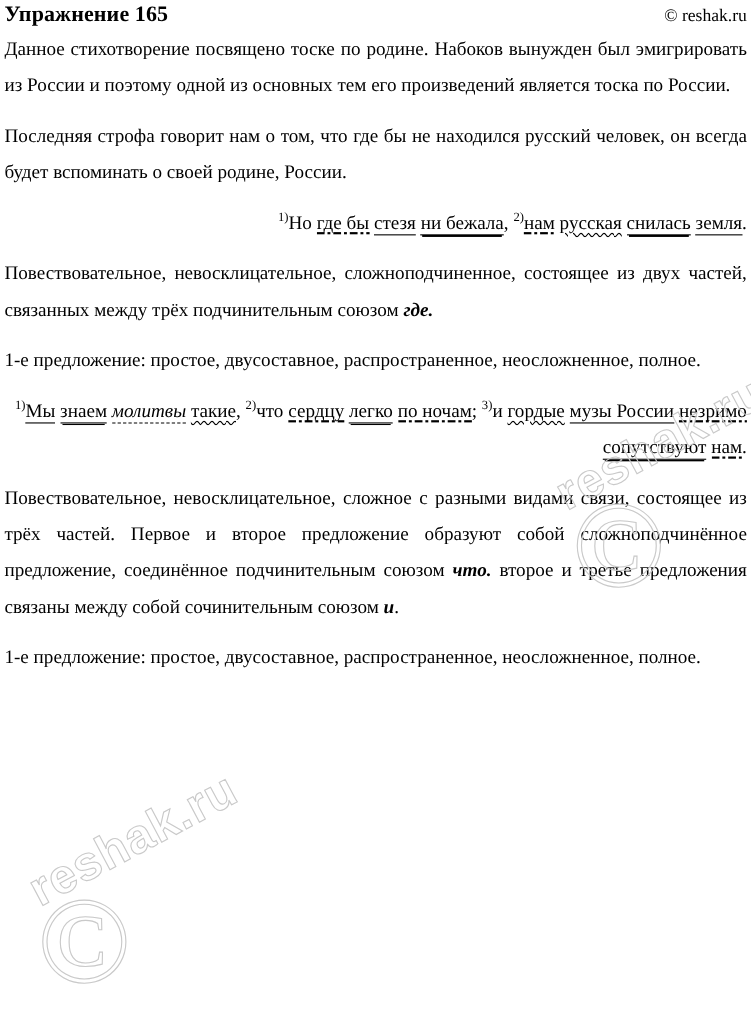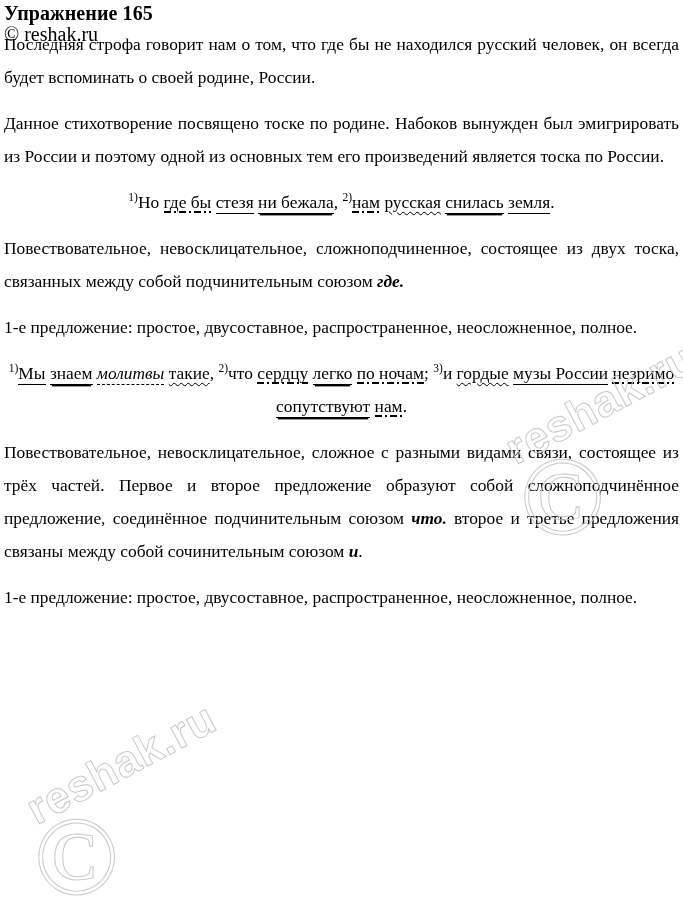--- a/index.html
+++ b/index.html
@@ -23,43 +23,42 @@
     box-sizing: border-box;
     padding: 2px 4px 0 4px;
   }
 
   
   .header {
     display: flex;
     align-items: baseline;
     justify-content: space-between;
     height: 26px;
-    flex-direction: column;
   }
   .title {
     font-size: 20px;
     font-weight: bold;
     letter-spacing: 0.1px;
     line-height: 22px;
   }
   .copyright {
-    font-size: 20px;
+    font-size: 16px;
     line-height: 20px;
     white-space: nowrap;
   }
 
   
   .para {
     font-size: 17.4px;
     line-height: 33px;
     text-align: justify;
     text-justify: inter-word;
     margin: 0 0 13px 0;
   }
-  .para.nojust { text-align: center; }
+  .para.nojust { text-align: right; }
   .para:last-child { margin-bottom: 0; }
 
   b { font-weight: bold; font-style: italic; }
 
   sup.mark {
     font-size: 11.5px;
     vertical-align: super;
     line-height: 0;
     letter-spacing: 0;
   }
@@ -133,27 +132,27 @@
   <div class="wm wm-text wm1">reshak.ru</div>
   <div class="wm wm-c wm1c">©</div>
   <div class="wm wm-text wm2">reshak.ru</div>
   <div class="wm wm-c wm2c">©</div>
 
   <div class="header">
     <div class="title">Упражнение 165</div>
     <div class="copyright">© reshak.ru</div>
   </div>
 
+  <p class="para">Данное стихотворение посвящено тоске по родине. Набоков вынужден был эмигрировать из России и поэтому одной из основных тем его произведений является тоска по России.</p>
+
   <p class="para">Последняя строфа говорит нам о том, что где бы не находился русский человек, он всегда будет вспоминать о своей родине, России.</p>
-
-  <p class="para">Данное стихотворение посвящено тоске по родине. Набоков вынужден был эмигрировать из России и поэтому одной из основных тем его произведений является тоска по России.</p>
 
   <p class="para nojust"><sup class="mark">1)</sup><span>Но </span><span class="u-adv">где бы</span><span> </span><span class="u-subj">стезя</span><span> </span><span class="u-pred">ни бежала</span><span>, </span><sup class="mark">2)</sup><span class="u-adv">нам</span><span> </span><span class="u-attr">русская</span><span> </span><span class="u-pred">снилась</span><span> </span><span class="u-subj">земля</span><span>.</span></p>
 
-  <p class="para"><span>Повествовательное, невосклицательное, сложноподчиненное, состоящее из двух тоска, связанных между собой подчинительным союзом </span><b>где.</b></p>
+  <p class="para"><span>Повествовательное, невосклицательное, сложноподчиненное, состоящее из двух частей, связанных между трёх подчинительным союзом </span><b>где.</b></p>
 
   <p class="para">1-е предложение: простое, двусоставное, распространенное, неосложненное, полное.</p>
 
 
   <p class="para nojust"><sup class="mark">1)</sup><span class="u-subj">Мы</span><span> </span><span class="u-pred">знаем</span><span> </span><span class="u-obj">молитвы</span><span> </span><span class="u-attr">такие</span><span>, </span><sup class="mark">2)</sup><span>что </span><span class="u-adv">сердцу</span><span> </span><span class="u-pred">легко</span><span> </span><span class="u-adv">по ночам</span><span>; </span><sup class="mark">3)</sup><span>и </span><span class="u-attr">гордые</span><span> </span><span class="u-subj">музы России</span><span> </span><span class="u-adv">незримо</span><span> </span><span class="u-pred">сопутствуют</span><span> </span><span class="u-adv">нам</span><span>.</span></p>
 
   <p class="para"><span>Повествовательное, невосклицательное, сложное с разными видами связи, состоящее из трёх частей. Первое и второе предложение образуют собой сложноподчинённое предложение, соединённое подчинительным союзом </span><b>что.</b><span> второе и третье предложения связаны между собой сочинительным союзом </span><b>и</b><span>.</span></p>
 
   <p class="para">1-е предложение: простое, двусоставное, распространенное, неосложненное, полное.</p>
 

